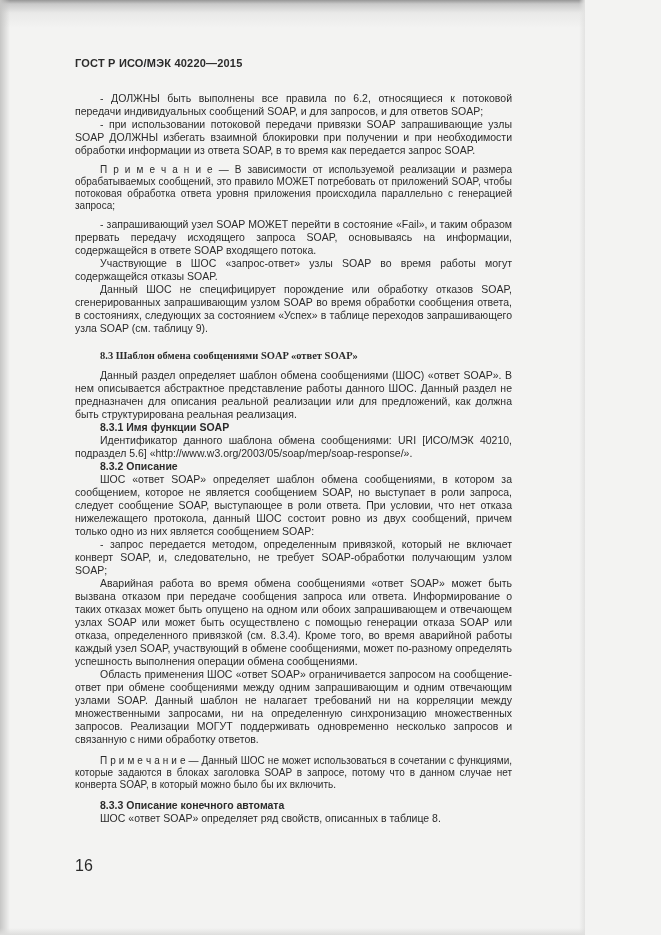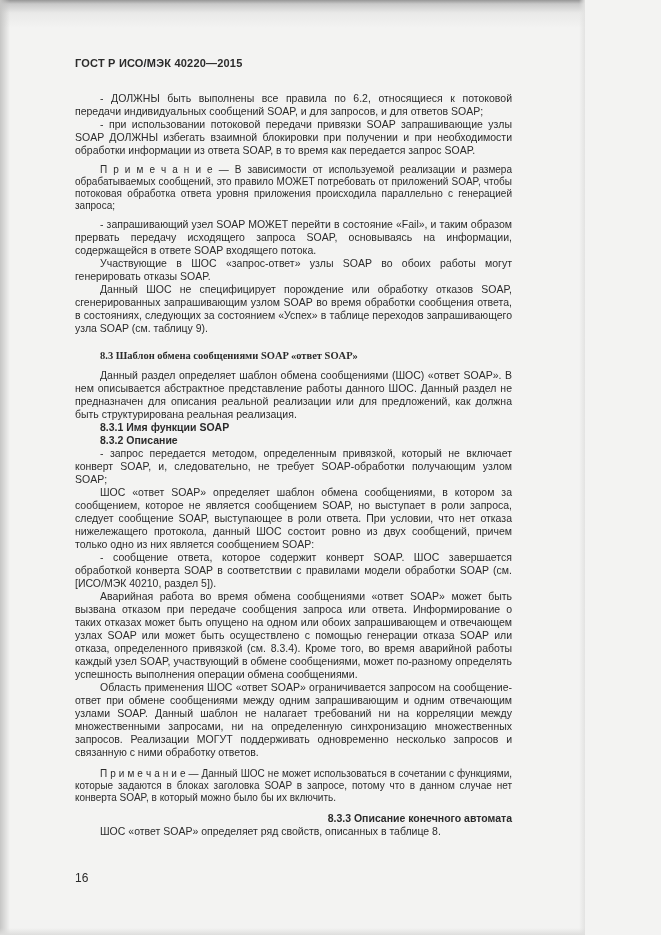--- a/index.html
+++ b/index.html
@@ -62,52 +62,52 @@
   .note {
     font-size: 10px;
     line-height: 12px;
     margin-top: 7px;
     margin-bottom: 6px;
   }
   .note-last {
     margin-top: 9px;
     margin-bottom: 7px;
   }
-  .h833 { margin-top: 8px; text-align: right; }
+  .h833 { margin-top: 8px; }
   .page-number {
     margin-top: 34px;
-    font-size: 12px;
+    font-size: 16px;
     line-height: 13px;
   }
 </style>
 </head>
 <body>
 
 <div class="page">
   <div class="edge edge-top"></div>
   <div class="edge edge-left"></div>
   <div class="edge edge-right"></div>
   <div class="edge edge-bottom"></div>
 
   <div class="running-header">ГОСТ Р ИСО/МЭК 40220—2015</div>
 
   <div class="doc-body">
     <p class="para">- ДОЛЖНЫ быть выполнены все правила по 6.2, относящиеся к потоковой передачи индивидуальных сообщений SOAP, и для запросов, и для ответов SOAP;</p>
     <p class="para">- при использовании потоковой передачи привязки SOAP запрашивающие узлы SOAP ДОЛЖНЫ избегать взаимной блокировки при получении и при необходимости обработки информации из ответа SOAP, в то время как передается запрос SOAP.</p>
     <p class="note">П р и м е ч а н и е  — В зависимости от используемой реализации и размера обрабатываемых сообщений, это правило МОЖЕТ потребовать от приложений SOAP, чтобы потоковая обработка ответа уровня приложения происходила параллельно с генерацией запроса;</p>
     <p class="para">- запрашивающий узел SOAP МОЖЕТ перейти в состояние «Fail», и таким образом прервать передачу исходящего запроса SOAP, основываясь на информации, содержащейся в ответе SOAP входящего потока.</p>
-    <p class="para">Участвующие в ШОС «запрос-ответ» узлы SOAP во обоих работы могут генерировать отказы SOAP.</p>
+    <p class="para">Участвующие в ШОС «запрос-ответ» узлы SOAP во время работы могут содержащейся отказы SOAP.</p>
     <p class="para">Данный ШОС не специфицирует порождение или обработку отказов SOAP, сгенерированных запрашивающим узлом SOAP во время обработки сообщения ответа, в состояниях, следующих за состоянием «Успех» в таблице переходов запрашивающего узла SOAP (см. таблицу 9).</p>
     <p class="heading heading-spaced">8.3 Шаблон обмена сообщениями SOAP «ответ SOAP»</p>
     <p class="para">Данный раздел определяет шаблон обмена сообщениями (ШОС) «ответ SOAP». В нем описывается абстрактное представление работы данного ШОС. Данный раздел не предназначен для описания реальной реализации или для предложений, как должна быть структурирована реальная реализация.</p>
     <p class="heading">8.3.1 Имя функции SOAP</p>
+    <p class="para">Идентификатор данного шаблона обмена сообщениями: URI [ИСО/МЭК 40210, подраздел 5.6] «http://www.w3.org/2003/05/soap/mep/soap-response/».</p>
     <p class="heading">8.3.2 Описание</p>
+    <p class="para">ШОС «ответ SOAP» определяет шаблон обмена сообщениями, в котором за сообщением, которое не является сообщением SOAP, но выступает в роли запроса, следует сообщение SOAP, выступающее в роли ответа. При условии, что нет отказа нижележащего протокола, данный ШОС состоит ровно из двух сообщений, причем только одно из них является сообщением SOAP:</p>
     <p class="para">- запрос передается методом, определенным привязкой, который не включает конверт SOAP, и, следовательно, не требует SOAP-обработки получающим узлом SOAP;</p>
-    <p class="para">ШОС «ответ SOAP» определяет шаблон обмена сообщениями, в котором за сообщением, которое не является сообщением SOAP, но выступает в роли запроса, следует сообщение SOAP, выступающее в роли ответа. При условии, что нет отказа нижележащего протокола, данный ШОС состоит ровно из двух сообщений, причем только одно из них является сообщением SOAP:</p>
-    <p class="para">- сообщение ответа, которое содержит конверт SOAP. ШОС завершается обработкой конверта SOAP в соответствии с правилами модели обработки SOAP (см. [ИСО/МЭК 40210, раздел 5]).</p>
     <p class="para">Аварийная работа во время обмена сообщениями «ответ SOAP» может быть вызвана отказом при передаче сообщения запроса или ответа. Информирование о таких отказах может быть опущено на одном или обоих запрашивающем и отвечающем узлах SOAP или может быть осуществлено с помощью генерации отказа SOAP или отказа, определенного привязкой (см. 8.3.4). Кроме того, во время аварийной работы каждый узел SOAP, участвующий в обмене сообщениями, может по-разному определять успешность выполнения операции обмена сообщениями.</p>
     <p class="para">Область применения ШОС «ответ SOAP» ограничивается запросом на сообщение-ответ при обмене сообщениями между одним запрашивающим и одним отвечающим узлами SOAP. Данный шаблон не налагает требований ни на корреляции между множественными запросами, ни на определенную синхронизацию множественных запросов. Реализации МОГУТ поддерживать одновременно несколько запросов и связанную с ними обработку ответов.</p>
     <p class="note note-last">П р и м е ч а н и е  — Данный ШОС не может использоваться в сочетании с функциями, которые задаются в блоках заголовка SOAP в запросе, потому что в данном случае нет конверта SOAP, в который можно было бы их включить.</p>
     <p class="heading h833">8.3.3 Описание конечного автомата</p>
     <p class="para">ШОС «ответ SOAP» определяет ряд свойств, описанных в таблице 8.</p>
   </div>
 
   <div class="page-number">16</div>
 </div>
 

